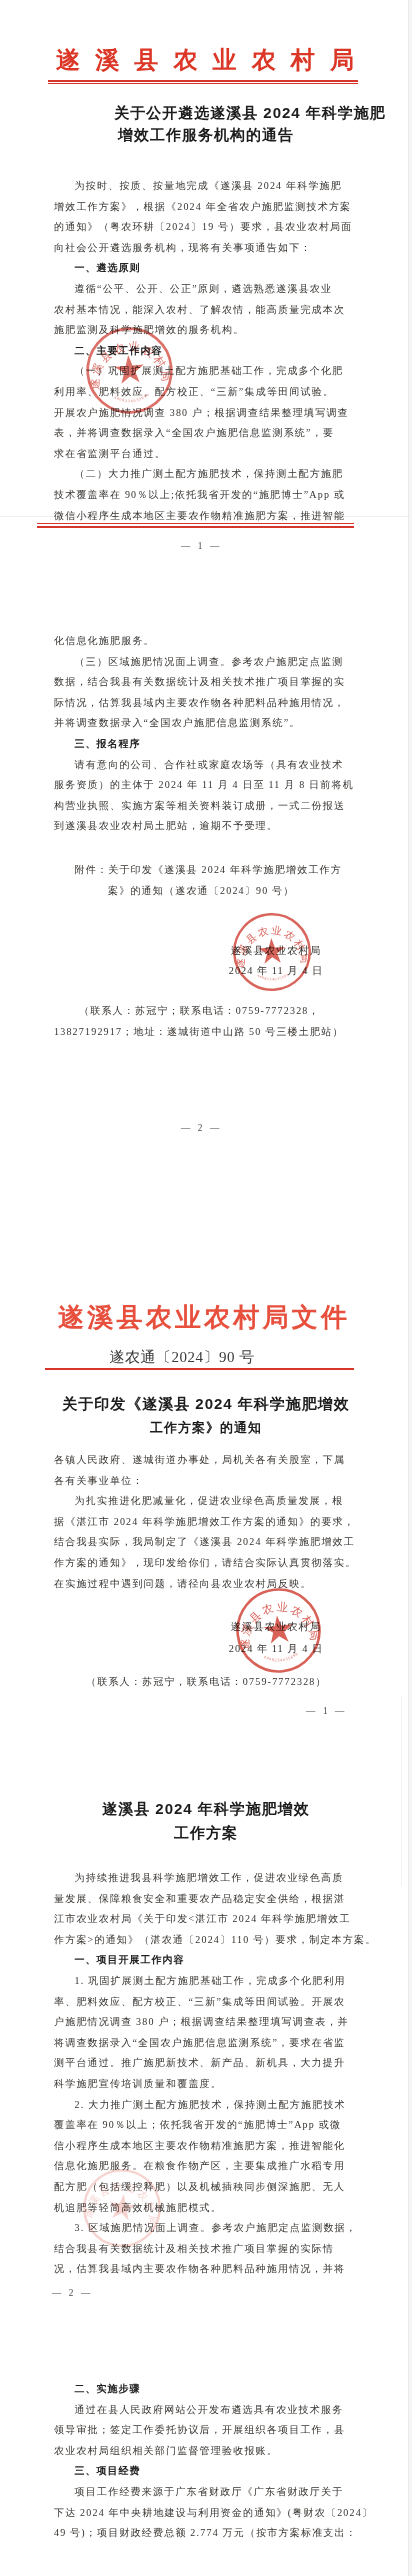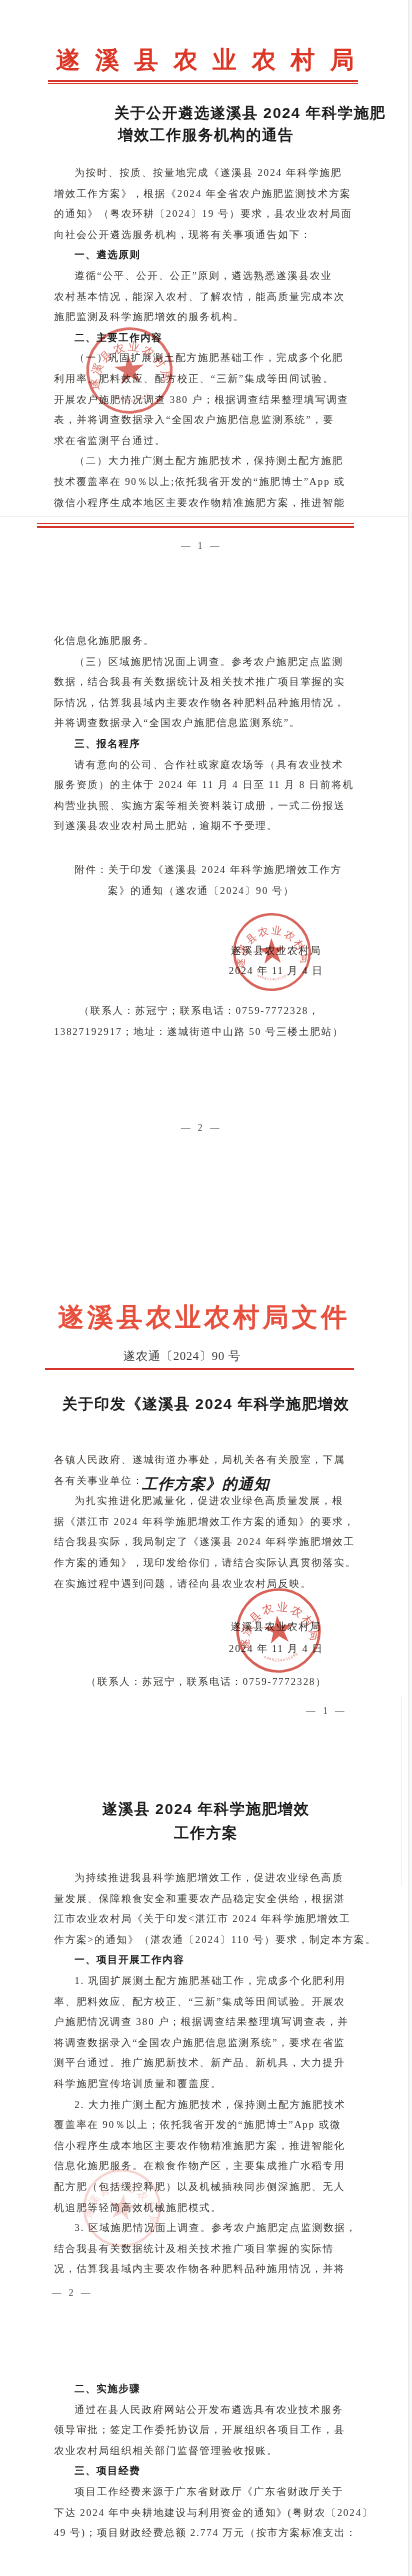--- a/index.html
+++ b/index.html
@@ -15,21 +15,21 @@
   .line.p48{padding-left:25px;}
   .line.p63{padding-left:32px;}
   
   .red-head{position:absolute;display:flex;justify-content:space-between;
             font-weight:bold;color:#dc3726;font-family:"Liberation Serif", serif;}
   
   .redline{position:absolute;background:#d8362a;}
   
   .title{position:absolute;left:0;width:412px;text-align:center;font-weight:bold;color:#1d1d1d;
          font-family:"Liberation Sans", sans-serif;letter-spacing:1px;}
-  .docno{position:absolute;left:0;width:364px;text-align:center;font-size:12px;color:#3a3a3a;
+  .docno{position:absolute;left:0;width:364px;text-align:center;font-size:15px;color:#3a3a3a;
          letter-spacing:0.5px;}
   .sig{position:absolute;font-size:10.3px;color:#36322e;letter-spacing:1px;white-space:nowrap;}
   .pagenum{position:absolute;font-size:9.3px;color:#4a4a4a;letter-spacing:2.6px;white-space:nowrap;}
   .stamp{position:absolute;mix-blend-mode:multiply;}
   .artifact{position:absolute;pointer-events:none;}
 </style>
 </head>
 <body>
 
 <div class="canvas">
@@ -44,21 +44,21 @@
       <span>村</span>
       <span>局</span>
     </div>
 
   <div class="redline" style="left:48px;top:80px;width:310px;height:1.5px;"></div>
   <div class="redline" style="left:48px;top:83px;width:310px;height:0.5px;"></div>
 
   <div class="title" style="top:102px;font-size:15px;line-height:21.6px;padding-left:44px;">关于公开遴选遂溪县 2024 年科学施肥</div>
   <div class="title" style="top:124px;font-size:15px;line-height:21.6px;">增效工作服务机构的通告</div>
 
-  <div class="textblock" style="top:163px;">
+  <div class="textblock" style="top:176px;">
       <div class="line in">为按时、按质、按量地完成《遂溪县 2024 年科学施肥</div>
       <div class="line">增效工作方案》，根据《2024 年全省农户施肥监测技术方案</div>
       <div class="line">的通知》（粤农环耕〔2024〕19 号）要求，县农业农村局面</div>
       <div class="line">向社会公开遴选服务机构，现将有关事项通告如下：</div>
       <div class="line b in">一、遴选原则</div>
       <div class="line in">遵循“公平、公开、公正”原则，遴选熟悉遂溪县农业</div>
       <div class="line">农村基本情况，能深入农村、了解农情，能高质量完成本次</div>
       <div class="line">施肥监测及科学施肥增效的服务机构。</div>
       <div class="line b in">二、主要工作内容</div>
       <div class="line in">（一）巩固扩展测土配方施肥基础工作，完成多个化肥</div>
@@ -144,21 +144,21 @@
       <span>局</span>
       <span>文</span>
       <span>件</span>
     </div>
 
   <div class="docno" style="top:1348px;">遂农通〔2024〕90 号</div>
 
   <div class="redline" style="left:45px;top:1368px;width:309px;height:2.1px;"></div>
 
   <div class="title" style="top:1392px;font-size:15px;line-height:24px;">关于印发《遂溪县 2024 年科学施肥增效</div>
-  <div class="title" style="top:1472px;font-size:15px;line-height:24px;font-style:italic;">工作方案》的通知</div>
+  <div class="title" style="top:1416px;font-size:13px;line-height:24px;">工作方案》的通知</div>
 
   <div class="textblock" style="top:1450px;">
       <div class="line">各镇人民政府、遂城街道办事处，局机关各有关股室，下属</div>
       <div class="line">各有关事业单位：</div>
       <div class="line in">为扎实推进化肥减量化，促进农业绿色高质量发展，根</div>
       <div class="line">据《湛江市 2024 年科学施肥增效工作方案的通知》的要求，</div>
       <div class="line">结合我县实际，我局制定了《遂溪县 2024 年科学施肥增效工</div>
       <div class="line">作方案的通知》，现印发给你们，请结合实际认真贯彻落实。</div>
       <div class="line">在实施过程中遇到问题，请径向县农业农村局反映。</div>
     </div>

